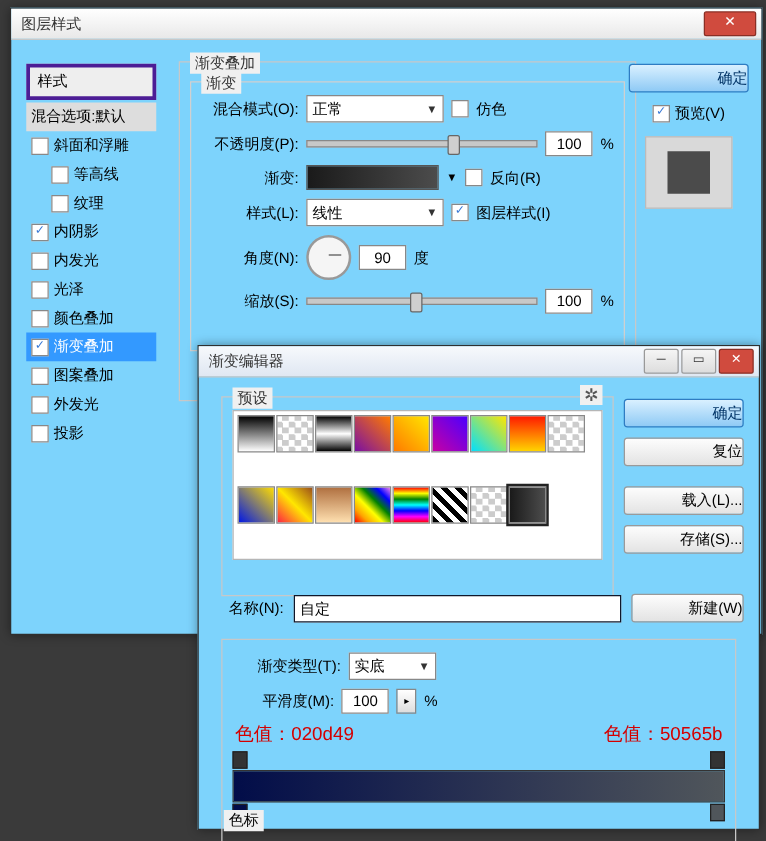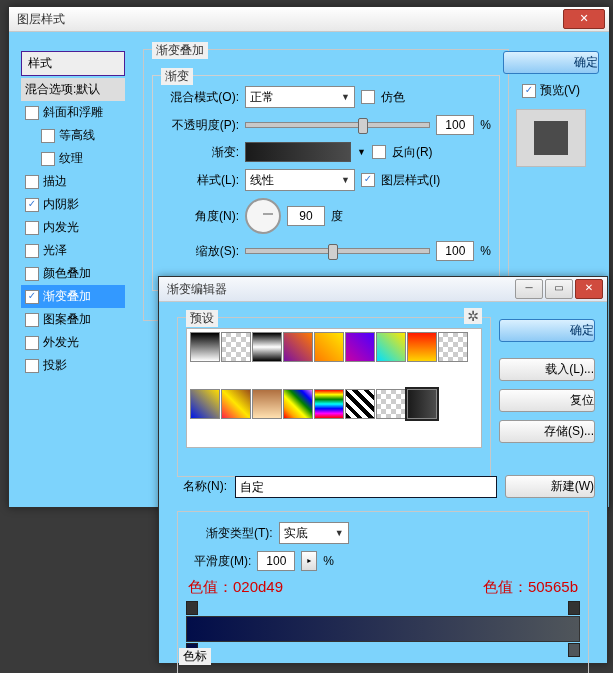--- a/index.html
+++ b/index.html
@@ -6,21 +6,21 @@
 .window{position:absolute;background:#7dd3fc;border:1px solid #2f2f2f;box-shadow:0 0 8px rgba(0,0,0,.4)}
 .titlebar{background:linear-gradient(#fff,#e8e8e8);border-bottom:1px solid #c8c8c8;height:24px;line-height:24px;padding-left:8px;color:#333;position:relative}
 .titlebar.grad{background:linear-gradient(#f7f9fc,#dfe7f2)}
 .closebox{position:absolute;right:4px;top:2px;width:40px;height:18px;background:#d04b3e;border:1px solid #8a2e24;color:#fff;text-align:center;line-height:16px;font-size:11px;border-radius:2px}
 .winbtns{position:absolute;right:4px;top:2px;display:flex;gap:2px}
 .winbtn{width:26px;height:18px;background:linear-gradient(#f5f5f5,#ddd);border:1px solid #999;text-align:center;line-height:16px;font-size:10px;border-radius:2px}
 .winbtn.red{background:#d04b3e;border-color:#8a2e24;color:#fff}
 .groupbox{border:1px solid #c8c8c8;margin:6px;padding:10px 8px 8px;position:relative}
 .groupbox>.gtitle{position:absolute;top:-8px;left:8px;background:#f0f0f0;padding:0 4px;color:#333}
 .style-list{position:absolute;left:12px;top:44px;width:104px}
-.style-head{background:#eee;border:1px solid #4c1d95;padding:3px 6px;margin-bottom:2px}
+.style-head{background:#eee;border:3px solid #4c1d95;padding:3px 6px;margin-bottom:2px}
 .sitem{padding:3px 4px;display:flex;align-items:center;gap:4px;cursor:default}
 .sitem.indent{padding-left:20px}
 .sitem.sel{background:#3399ff;color:#fff}
 .chk{width:12px;height:12px;border:1px solid #888;background:#fff;display:inline-block;flex-shrink:0}
 .chk.on::after{content:"✓";color:#3a7ad6;font-size:10px;line-height:10px;display:block;text-align:center}
 .btn{background:linear-gradient(#fdfdfd,#e3e3e3);border:1px solid #9a9a9a;border-radius:3px;padding:2px 0;text-align:right;cursor:default}
 .btn.primary{background:linear-gradient(#d9f0ff,#8fcaf5);border-color:#2f7cc2;color:#003366}
 .row{display:flex;align-items:center;margin-bottom:7px;gap:6px}
 .lbl{width:78px;text-align:right}
 .combo{border:1px solid #888;background:#fff;height:20px;display:inline-flex;align-items:center;justify-content:space-between;padding:0 4px}
@@ -56,24 +56,20 @@
       </div>
    <div class="sitem indent">
         <span class="chk"></span>
         <span>等高线</span>
       </div>
    <div class="sitem indent">
         <span class="chk"></span>
         <span>纹理</span>
       </div>
    <div class="sitem">
-        <span class="chk"></span>
-        <span>描边</span>
-      </div>
-   <div class="sitem">
         <span class="chk on"></span>
         <span>内阴影</span>
       </div>
    <div class="sitem">
         <span class="chk"></span>
         <span>内发光</span>
       </div>
    <div class="sitem">
         <span class="chk"></span>
         <span>光泽</span>
@@ -95,21 +91,21 @@
         <span>外发光</span>
       </div>
    <div class="sitem">
         <span class="chk"></span>
         <span>投影</span>
       </div>
  </div>
 
  <div class="groupbox" style="position:absolute;left:128px;top:36px;width:348px;height:252px">
    <span class="gtitle">渐变叠加</span>
-   <div class="groupbox" style="margin:15px 0 0 0;height:196px;border-color:#d0d0d0">
+   <div class="groupbox" style="margin:5px 0 0 0;height:196px;border-color:#d0d0d0">
      <span class="gtitle">渐变</span>
 
      <div class="row">
           <span class="lbl">混合模式(O):</span>
        <div class="combo" style="width:100px">
             <span>正常</span>
             <span class="arr">▼</span>
           </div>
        <span class="chk"></span>
           <span>仿色</span>
@@ -205,40 +201,40 @@
      <div class="preset-item" style="background:linear-gradient(45deg,red,orange,yellow,green,blue,violet)"></div>
      <div class="preset-item" style="background:linear-gradient(red,yellow,green,cyan,blue,magenta,red)"></div>
      <div class="preset-item" style="background:repeating-linear-gradient(45deg,#000 0 4px,#fff 4px 8px)"></div>
      <div class="preset-item" style="background:repeating-conic-gradient(#ccc 0 25%,#fff 0 50%) 50%/10px 10px"></div>
      <div class="preset-item" style="background:linear-gradient(to right,#1a1a1a,#4c4c4c);outline:2px solid #222"></div>
    </div>
  </div>
 
  <div style="position:absolute;right:12px;top:42px;width:96px;display:flex;flex-direction:column;gap:8px">
    <div class="btn primary">确定</div>
+   <div class="btn">复位</div>
    <div class="btn" style="margin-top:8px">载入(L)...</div>
-   <div class="btn">复位</div>
    <div class="btn">存储(S)...</div>
  </div>
 
  <div style="position:absolute;left:12px;top:198px;right:12px;display:flex;align-items:center;gap:8px">
    <span style="width:56px;text-align:right">名称(N):</span>
    <div style="flex:1;height:20px;border:1px solid #0f172a;background:#fff;padding:0 4px;line-height:20px">自定</div>
    <div class="btn" style="width:88px">新建(W)</div>
  </div>
 
  <div class="groupbox" style="position:absolute;left:12px;top:228px;right:12px;height:148px">
    <div class="row" style="margin-left:20px">
      <span>渐变类型(T):</span>
      <div class="combo" style="width:60px">
           <span>实底</span>
           <span class="arr">▼</span>
         </div>
    </div>
-   <div class="row" style="margin-left:8px">
+   <div class="row" style="margin-left:24px">
      <span>平滑度(M):</span>
      <div class="numbox">100</div>
      <span style="width:14px;height:18px;border:1px solid #888;background:linear-gradient(#fff,#ddd);text-align:center;line-height:18px;font-size:8px">▸</span>
      <span>%</span>
    </div>
    <div style="display:flex;justify-content:space-between;color:#d40000;font-size:15px;padding:0 2px">
      <span><span>色值：</span><span>020d49</span></span>
      <span><span>色值：</span><span>50565b</span></span>
    </div>
 

